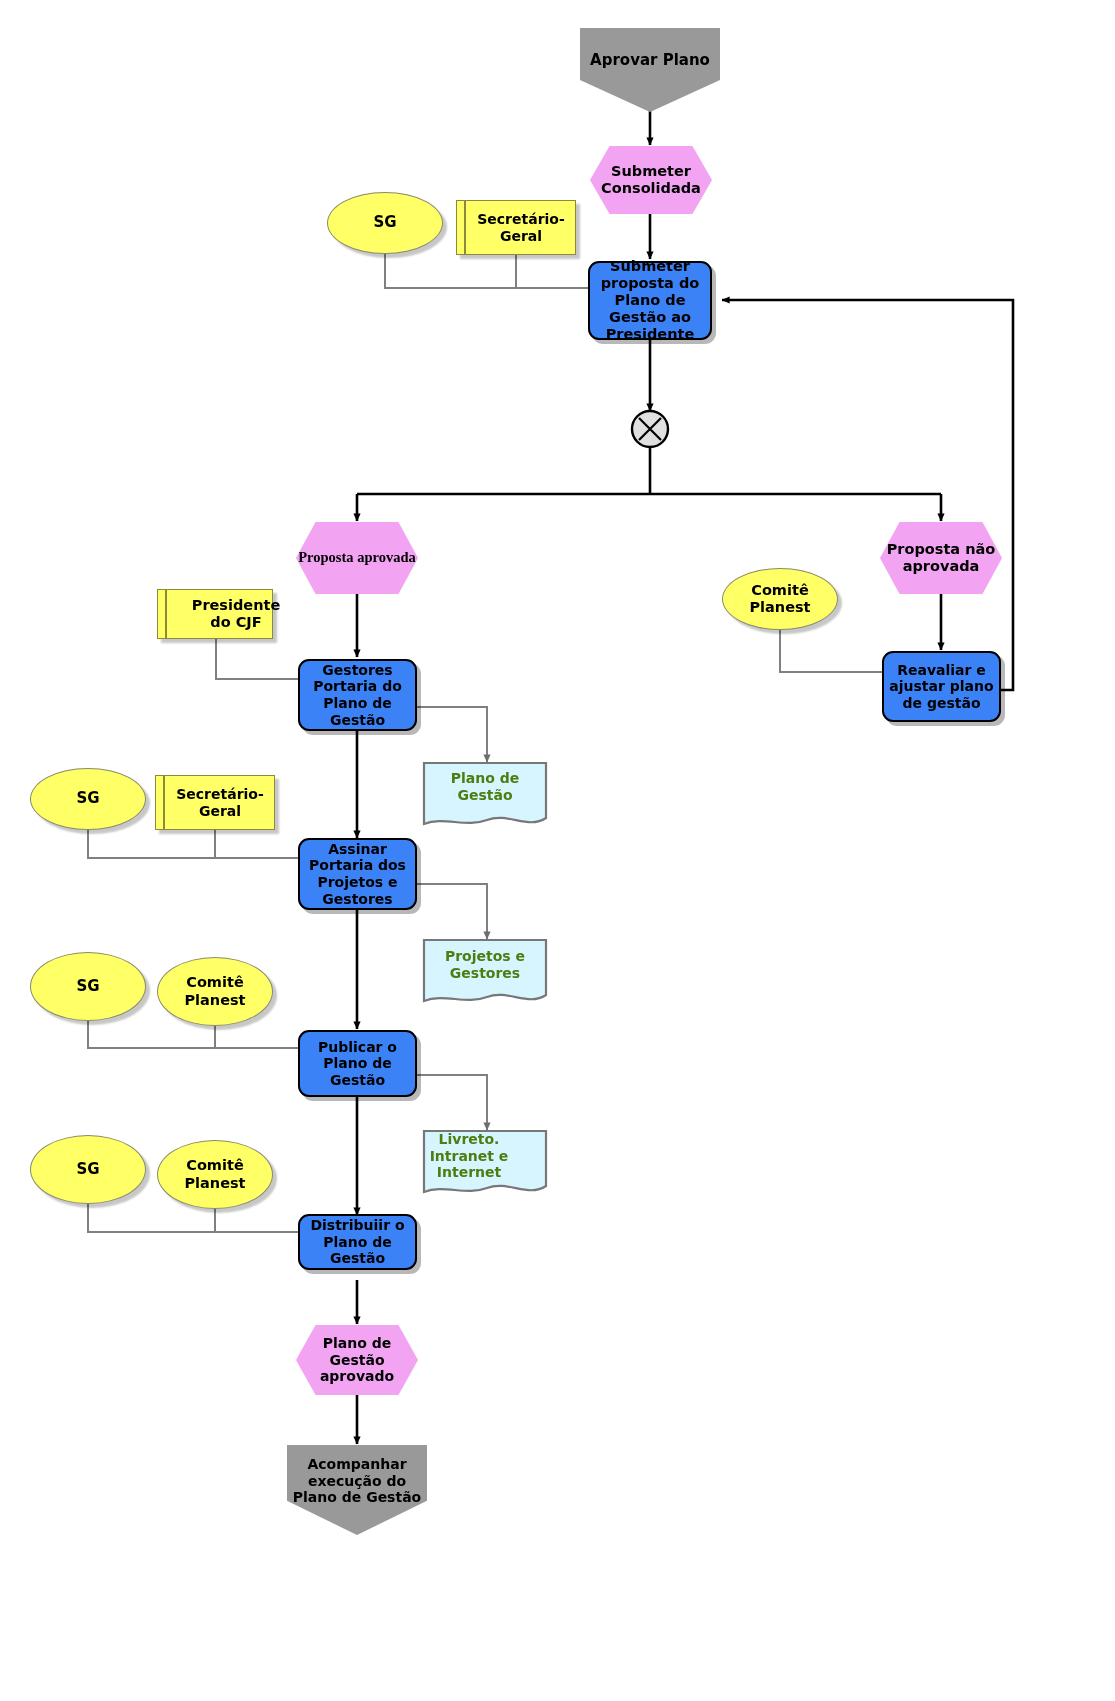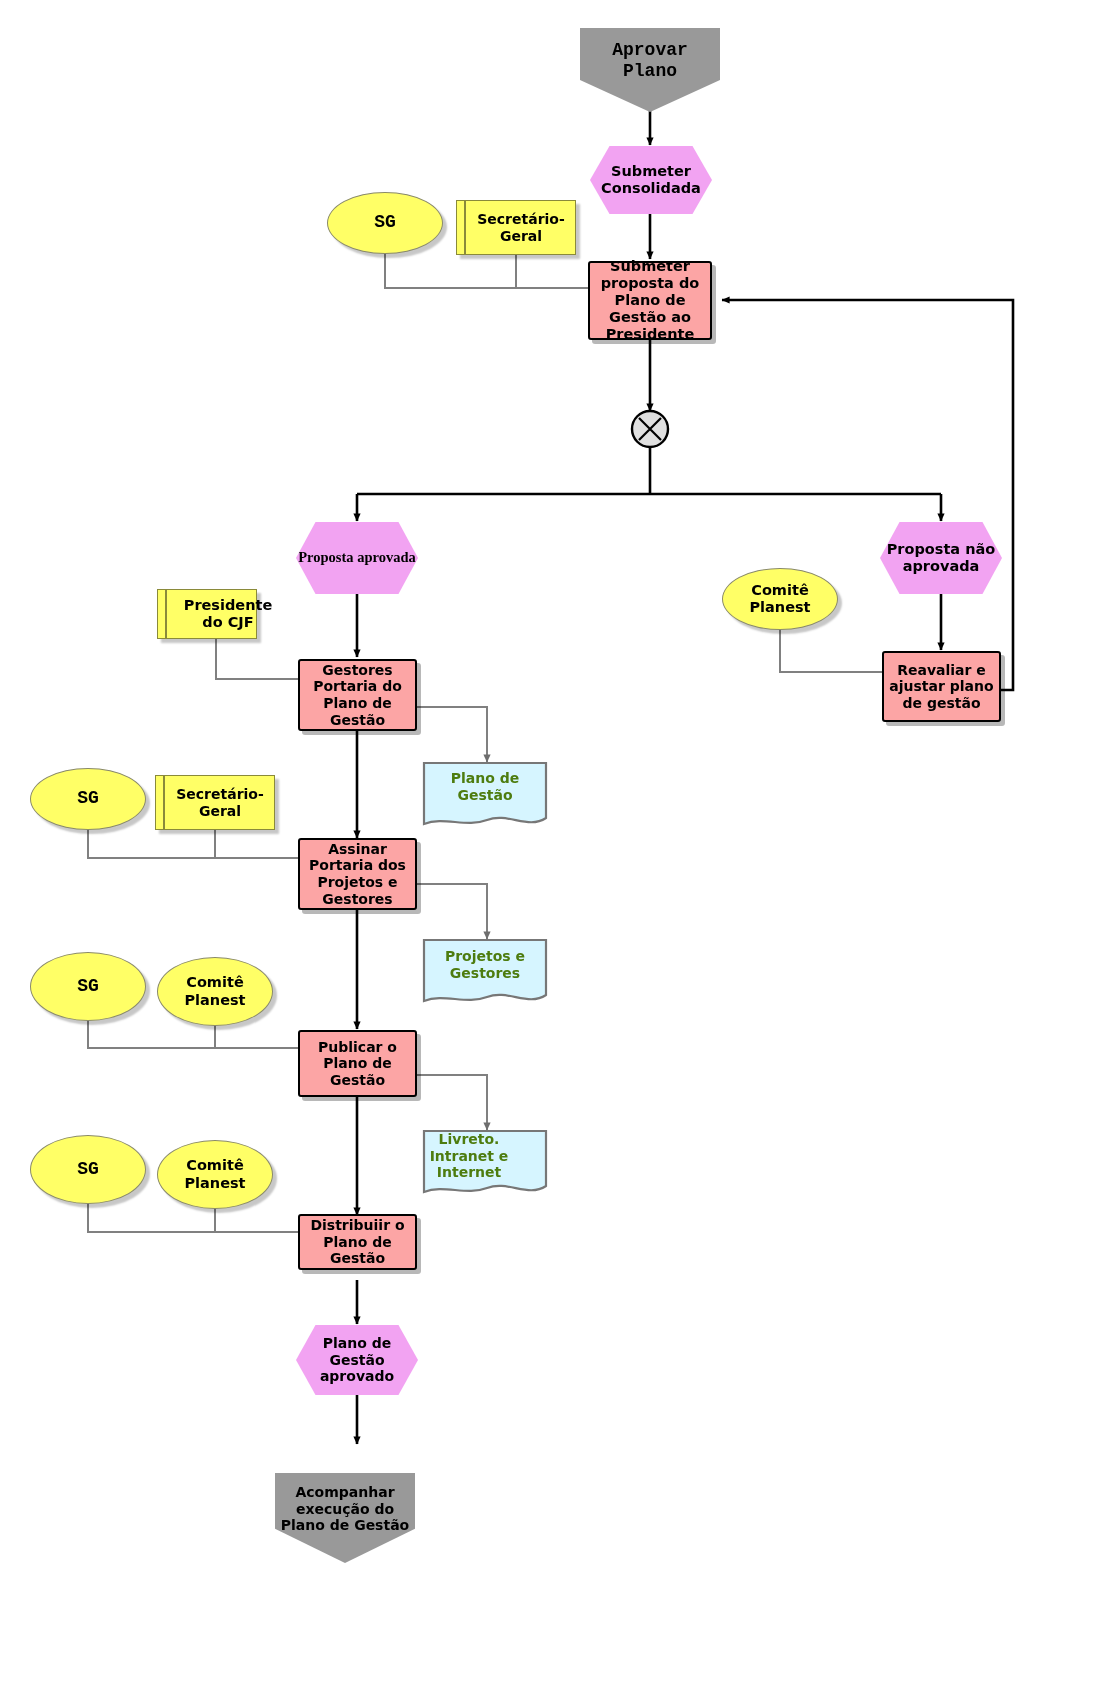--- a/index.html
+++ b/index.html
@@ -9,21 +9,21 @@
 
   .node{position:absolute;box-sizing:border-box;display:flex;align-items:center;justify-content:center;text-align:center;font-weight:bold;color:#000;line-height:1.18;}
 
   
   .term{background:#999999;
         clip-path:polygon(0% 0%,100% 0%,100% 62%,50% 100%,0% 62%);
         filter:drop-shadow(3px 3px 0 rgba(0,0,0,.30));}
   .term .lbl{position:relative;top:-9px;}
 
   
-  .act{background:#fca5a5;border:2.5px solid #000;border-radius:3px;
+  .act{background:#3b82f6;border:2.5px solid #000;border-radius:11px;
        box-shadow:4px 4px 0 rgba(0,0,0,.28);}
 
   
   .hex{background:#f2a3f2;
        clip-path:polygon(16% 0%,84% 0%,100% 50%,84% 100%,16% 100%,0% 50%);
        filter:drop-shadow(3px 3px 0 rgba(0,0,0,.30));}
 
   
   .role{background:#ffff66;border:1.6px solid #8a8a6a;border-radius:50%;
         box-shadow:4px 4px 2px rgba(0,0,0,.22);}
@@ -33,21 +33,21 @@
         box-shadow:4px 4px 2px rgba(0,0,0,.22);}
   .note::before{content:"";position:absolute;left:7px;top:0;bottom:0;width:1.6px;background:#8a8a3a;}
   .note .lbl{padding-left:10px;}
 
   
   .doc{background:transparent;}
   .doc .lbl{position:relative;z-index:2;color:#4d7c0f;}
 
   .fs13{font-size:14px;}
   .fs14{font-size:14.5px;}
-  .fs15{font-size:18px;font-family:Liberation Mono, monospace;}
+  .fs15{font-size:15px;}
   .lbl{pointer-events:none;}
 </style>
 </head>
 <body>
 
 <div id="canvas">
 
   <svg class="layer" viewBox="0 0 1115 1701">
     <defs>
       <marker id="arrowBlk" markerWidth="9" markerHeight="9" refX="7.6" refY="4.2" orient="auto" markerUnits="userSpaceOnUse">
@@ -149,21 +149,21 @@
   </div>
 
   <div class="node role fs14" style="left:722px;top:568px;width:116px;height:62px;">
     <span class="lbl">Comitê Planest</span>
   </div>
 
   <div class="node act fs13" style="left:882px;top:651px;width:119px;height:71px;">
     <span class="lbl">Reavaliar e ajustar plano de gestão</span>
   </div>
 
-  <div class="node note fs14" style="left:157px;top:589px;width:100px;height:50px;padding-left:32px;">
+  <div class="node note fs14" style="left:157px;top:589px;width:116px;height:50px;padding-left:32px;">
     <span class="lbl">Presidente do CJF</span>
   </div>
 
   <div class="node act fs13" style="left:298px;top:659px;width:119px;height:72px;">
     <span class="lbl">Gestores Portaria do Plano de Gestão</span>
   </div>
 
   <div class="node doc fs13" style="left:424px;top:763px;width:122px;height:48px;">
     <span class="lbl">Plano de Gestão</span>
   </div>
@@ -209,17 +209,17 @@
   </div>
 
   <div class="node act fs13" style="left:298px;top:1214px;width:119px;height:56px;">
     <span class="lbl">Distribuiir o Plano de Gestão</span>
   </div>
 
   <div class="node hex fs13" style="left:296px;top:1325px;width:122px;height:70px;">
     <span class="lbl">Plano de Gestão aprovado</span>
   </div>
 
-  <div class="node term fs13" style="left:275px;top:1445px;width:140px;height:90px;margin-top:28px;">
+  <div class="node term fs13" style="left:287px;top:1445px;width:140px;height:90px;">
     <span class="lbl">Acompanhar execução do Plano de Gestão</span>
   </div>
 
 </div>
 
 </body></html>

